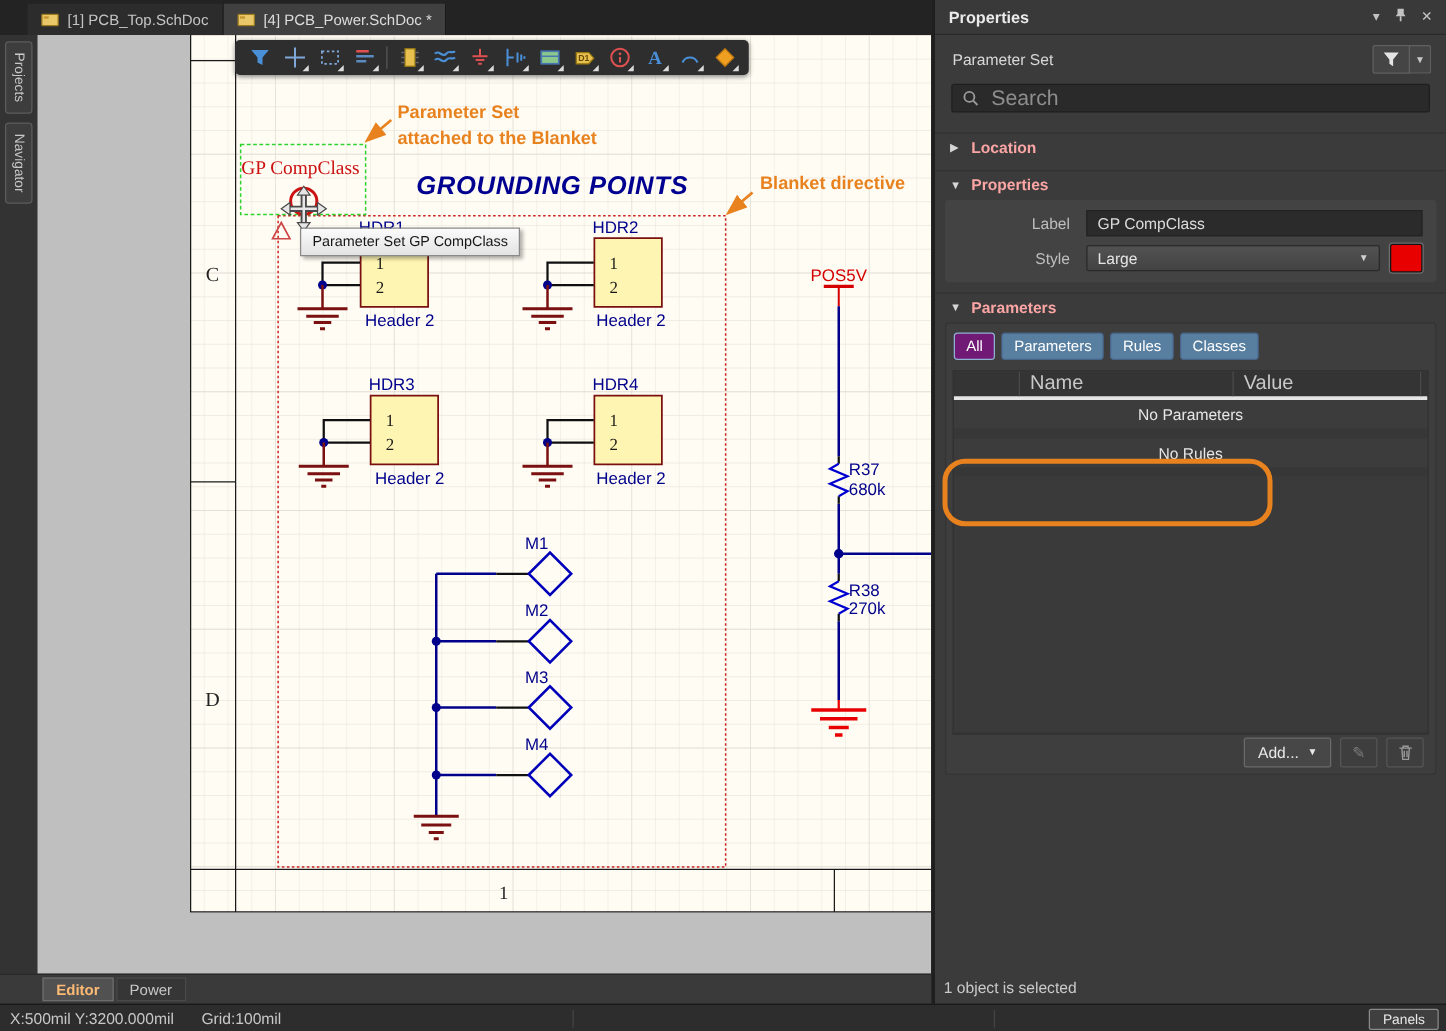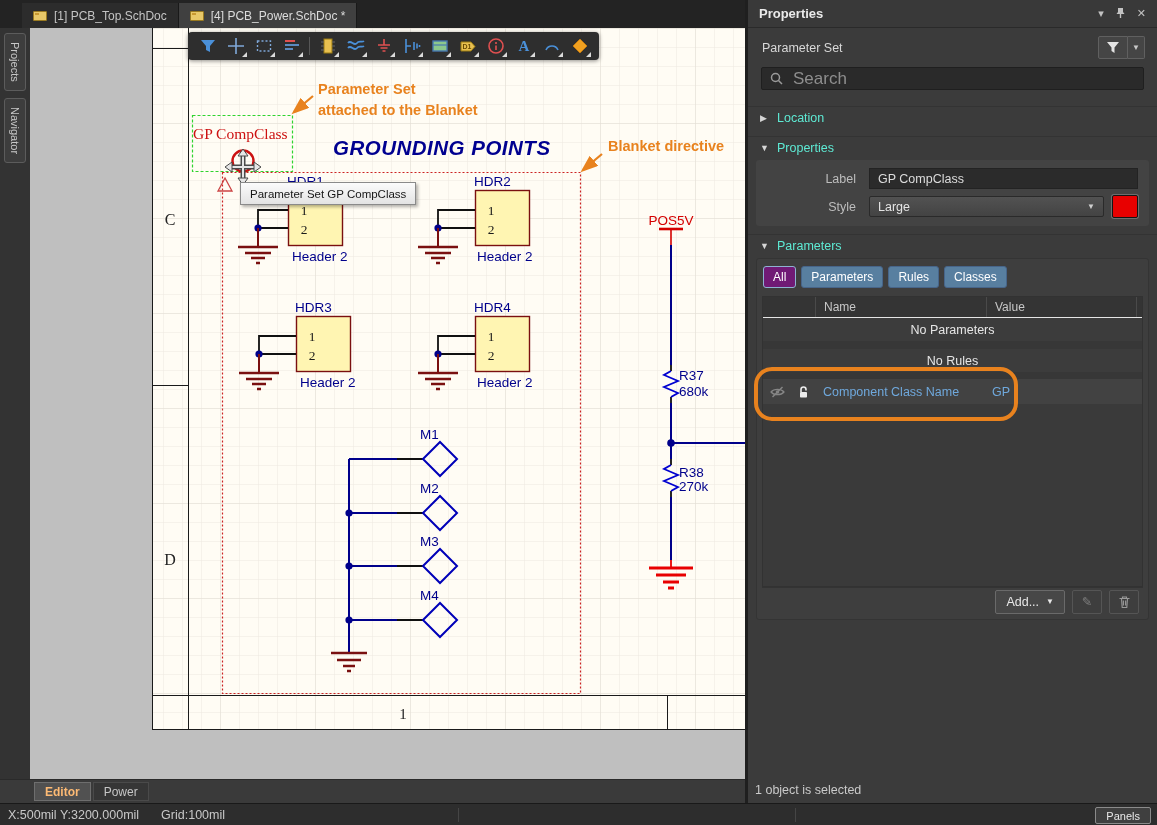--- a/index.html
+++ b/index.html
@@ -58,43 +58,43 @@
            border-radius:0 2px 2px 0;color:#C8C8C8;font-size:8px;display:flex;align-items:center;justify-content:center;box-sizing:border-box}
 
   .p-search{position:absolute;top:67px;left:13px;right:13px;height:23px;background:#2A2A2A;
             border:1px solid #1F1F1F;border-radius:2px;display:flex;align-items:center;padding:0 8px;gap:8px;box-sizing:border-box}
   .p-search input{flex:1;background:transparent;border:none;outline:none;color:#a3a3a3;font-size:17px;font-family:inherit}
   .p-search input::placeholder{color:#8E8E8E}
 
   .p-section{position:absolute;left:0;right:0;height:22px;display:flex;align-items:center;gap:8px;
              padding-left:12px;box-sizing:border-box;border-top:1px solid #333}
   .p-section .tri{font-size:9px;color:#D6D6D6;width:9px}
-  .p-section .cap{font-weight:normal;color:#5eead4}
+  .p-section .cap{font-weight:bold;color:#fca5a5}
 
   .p-group1{position:absolute;top:160px;left:8px;right:8px;height:66px;background:#434343;border-radius:3px}
   .fieldrow{position:absolute;left:0;right:11px;height:21px;display:flex;align-items:center}
   .fcap{width:100px;text-align:right;color:#BDBDBD;padding-right:13px;flex:none}
   .finput{flex:1;height:21px;background:#2B2B2B;border:1px solid #232323;color:#DCDCDC;font-size:12.5px;
           padding:0 8px;box-sizing:border-box;font-family:inherit}
   .fselect{flex:1;height:21px;background:linear-gradient(#525252,#434343);border:1px solid #2A2A2A;border-radius:2px;
            display:flex;align-items:center;justify-content:space-between;padding:0 8px;color:#E4E4E4;margin-right:8px;box-sizing:border-box}
   .fselect .arr{font-size:8px;color:#CFCFCF}
   .swatch{width:24px;height:21px;background:#E80000;border:1px solid #141414;box-shadow:0 0 0 1px #6E6E6E;border-radius:2px;flex:none}
 
   .p-group2{position:absolute;top:258px;left:8px;right:8px;height:362px;background:#3E3E3E;border:1px solid #343434;
             border-radius:3px;box-sizing:border-box}
   .ptabs{position:absolute;top:7px;left:6px;display:flex;gap:5px}
   .ptab{height:22px;padding:0 9px;background:#587FA0;border:1px solid #47658A;border-radius:3px;color:#FFF;
         font-size:12px;display:flex;align-items:center;box-sizing:border-box}
   .ptab.active{background:#701a75;border-color:#8FB2D2}
 
   .ptable{position:absolute;top:37px;left:5px;right:5px;bottom:32px;background:#3A3A3A;border:1px solid #323232;
           display:flex;flex-direction:column;box-sizing:border-box;overflow:hidden}
-  .t-head{height:20px;background:#343434;border-bottom:1px solid #e5e5e5;display:flex;align-items:stretch;
-          font-size:12px;color:#C8C8C8;flex:none}
+  .t-head{height:20px;background:#343434;border-bottom:3px solid #e5e5e5;display:flex;align-items:stretch;
+          font-size:16px;color:#C8C8C8;flex:none}
   .t-head .hc{display:flex;align-items:center;padding-left:8px;box-sizing:border-box}
   .hc.icons{width:52px;flex:none}
   .hc.name{flex:1;border-left:1px solid #4A4A4A}
   .hc.value{width:150px;flex:none;border-left:1px solid #4A4A4A}
   .hc.end{width:6px;flex:none;border-left:1px solid #4A4A4A;padding:0}
   .t-row-empty{height:23px;background:#3C3C3C;display:flex;align-items:center;justify-content:center;
                color:#E6E6E6;font-size:12.5px;flex:none}
   .t-gap{background:#373737;flex:none}
   .t-row-param{height:25px;background:#424242;display:flex;align-items:center;color:#6FA8DC;flex:none}
   .cell-eye{width:28px;display:flex;justify-content:center;flex:none}
@@ -462,37 +462,20 @@
       <div class="t-head">
         <span class="hc icons"></span>
         <span class="hc name">Name</span>
         <span class="hc value">Value</span>
         <span class="hc end"></span>
       </div>
       <div class="t-row-empty">No Parameters</div>
       <div class="t-gap" style="height:8px"></div>
       <div class="t-row-empty">No Rules</div>
       <div class="t-gap" style="height:7px"></div>
-      <div class="t-row-param">
-        <span class="cell-eye">
-          <svg width="15" height="14">
-              <path d="M1 7 C4 3.5 11 3.5 14 7 C11 10.5 4 10.5 1 7 Z" fill="none" stroke="#868686" stroke-width="1.2"></path>
-              <circle cx="7.5" cy="7" r="1.8" fill="#868686"></circle>
-              <path d="M2.5 12 L12.5 2" stroke="#868686" stroke-width="1.4"></path>
-            </svg>
-        </span>
-        <span class="cell-lock">
-          <svg width="13" height="14">
-              <path d="M4 7 V4.5 a2.5 2.5 0 0 1 5 0 V5.5" fill="none" stroke="#ECECEC" stroke-width="1.6"></path>
-              <rect x="3" y="7" width="7" height="5.6" rx="0.8" fill="#ECECEC"></rect>
-            </svg>
-        </span>
-        <span class="cell-name">Component Class Name</span>
-        <span class="cell-val">GP</span>
-      </div>
       <div class="t-fill"></div>
     </div>
 
     <div class="pfooter">
       <span class="btn add">
         <span>Add...</span>
         <span class="arr">▼</span>
       </span>
       <span class="btn sq disabled">
         <span>✎</span>

